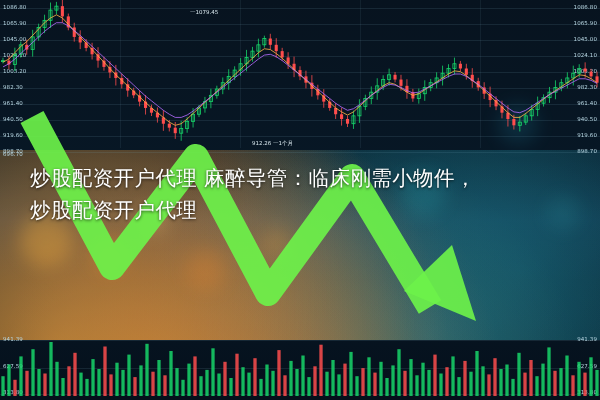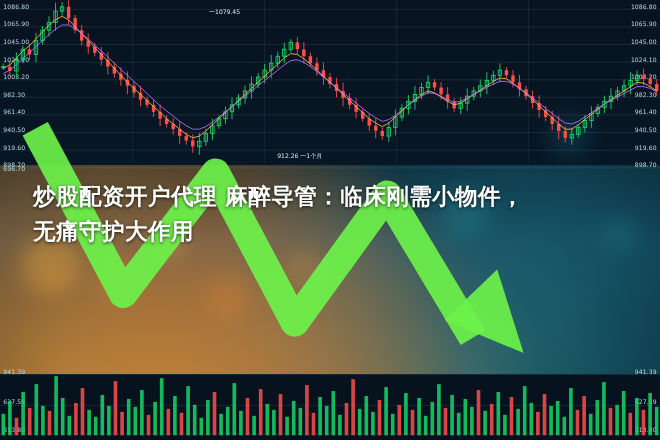--- a/index.html
+++ b/index.html
@@ -43,21 +43,21 @@
   .annot{
     position:absolute;font-size:5.5px;color:#d9e8ee;white-space:nowrap;line-height:1;
   }
 
   
   #arrow{position:absolute;left:0;top:95px;width:600px;height:260px;}
 
   
   #headline{
     position:absolute;left:30px;top:163px;width:548px;
-    color:#ffffff;font-size:20.5px;font-weight:700;line-height:1.55;
+    color:#ffffff;font-size:20.5px;font-weight:400;line-height:1.55;
     letter-spacing:.4px;
     text-shadow:0 1px 3px rgba(0,0,0,.75);
   }
   #headline .l2{display:block;}
 </style>
 </head>
 <body>
 
 <div id="stage">
 
@@ -442,16 +442,16 @@
 
   <svg id="arrow" viewBox="0 0 600 260" preserveAspectRatio="none">
     <g fill="none" stroke="#6cf24a" stroke-width="26" stroke-linejoin="round" stroke-linecap="butt" opacity="0.92">
       <path d="M 32 22 L 112 172 L 196 62 L 268 198 L 352 82 L 430 212"></path>
     </g>
     <polygon points="404,196 476,226 452,150" fill="#6cf24a" opacity="0.92"></polygon>
   </svg>
 
   <div id="headline">
     <span class="l1">炒股配资开户代理 麻醉导管：临床刚需小物件，</span>
-    <span class="l2">无痛守护大作用</span>
+    <span class="l2">炒股配资开户代理</span>
   </div>
 
 </div>
 
 </body></html>

